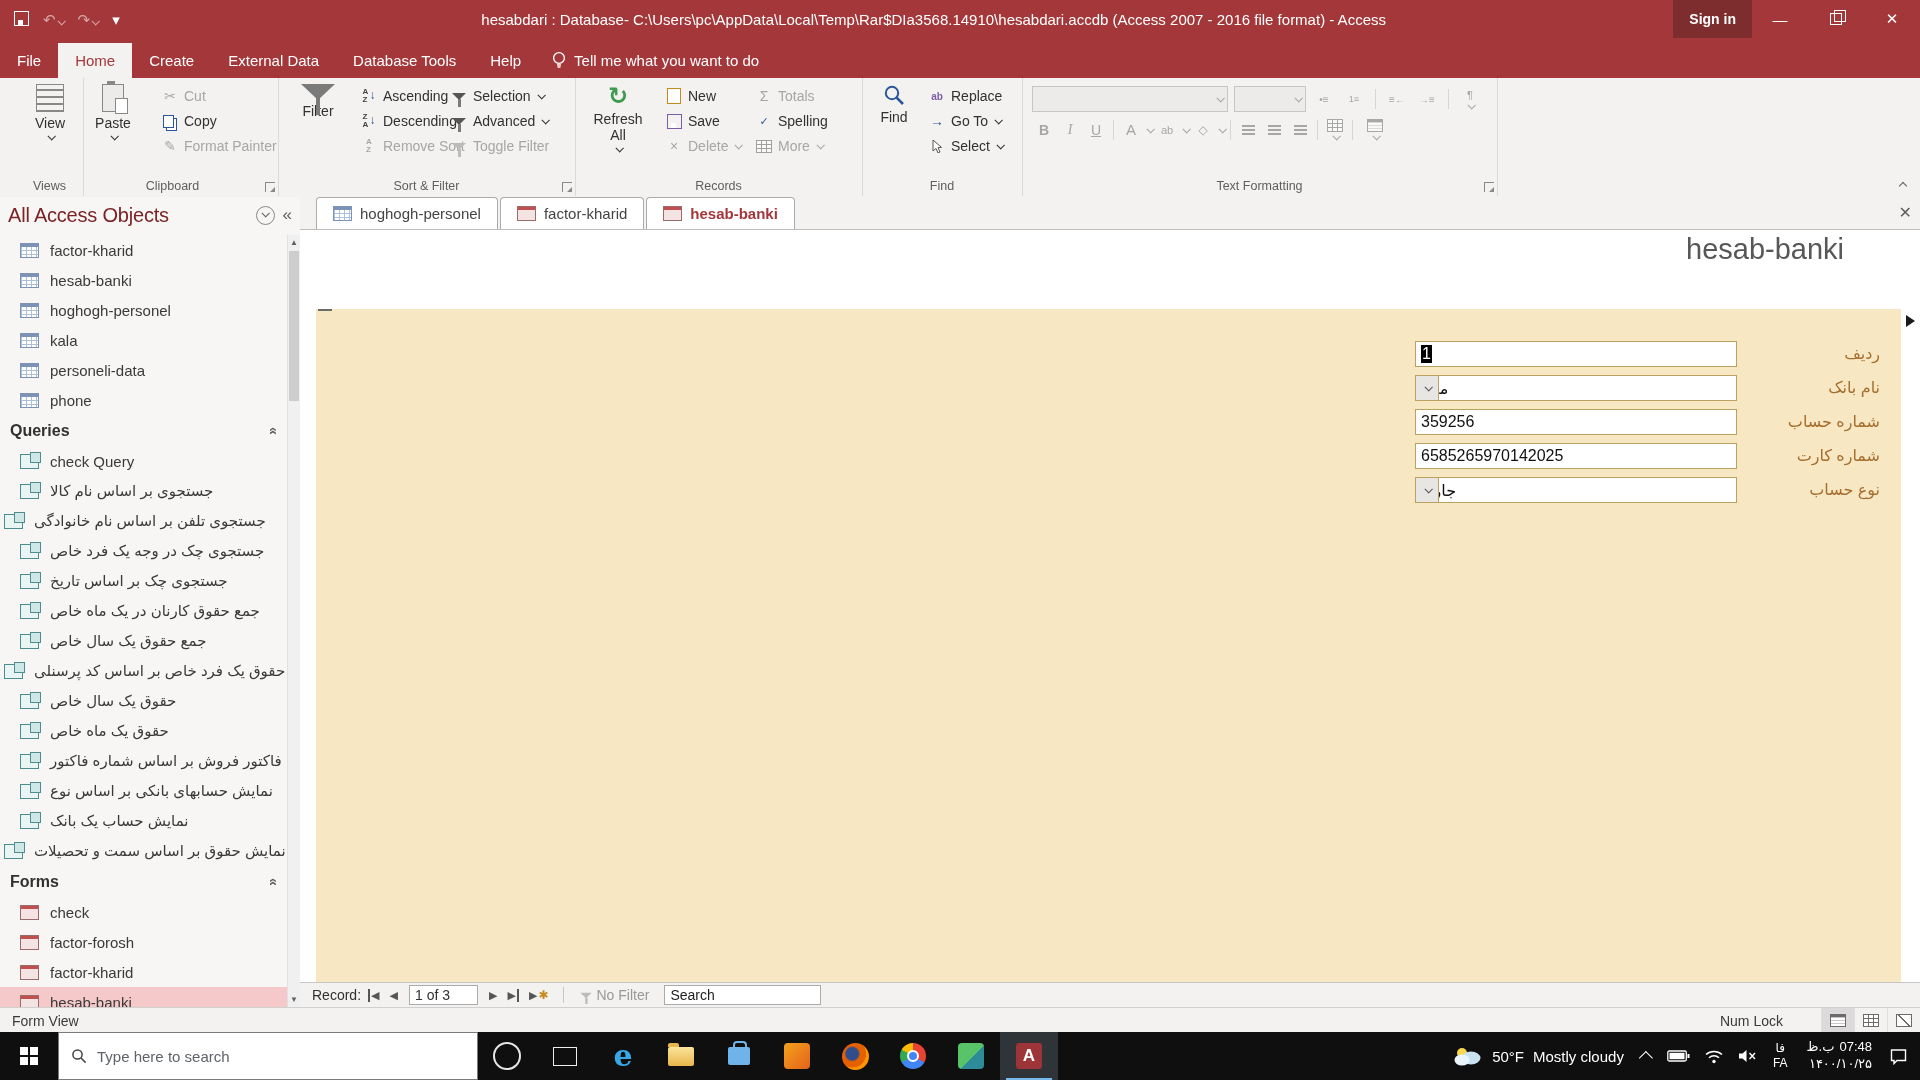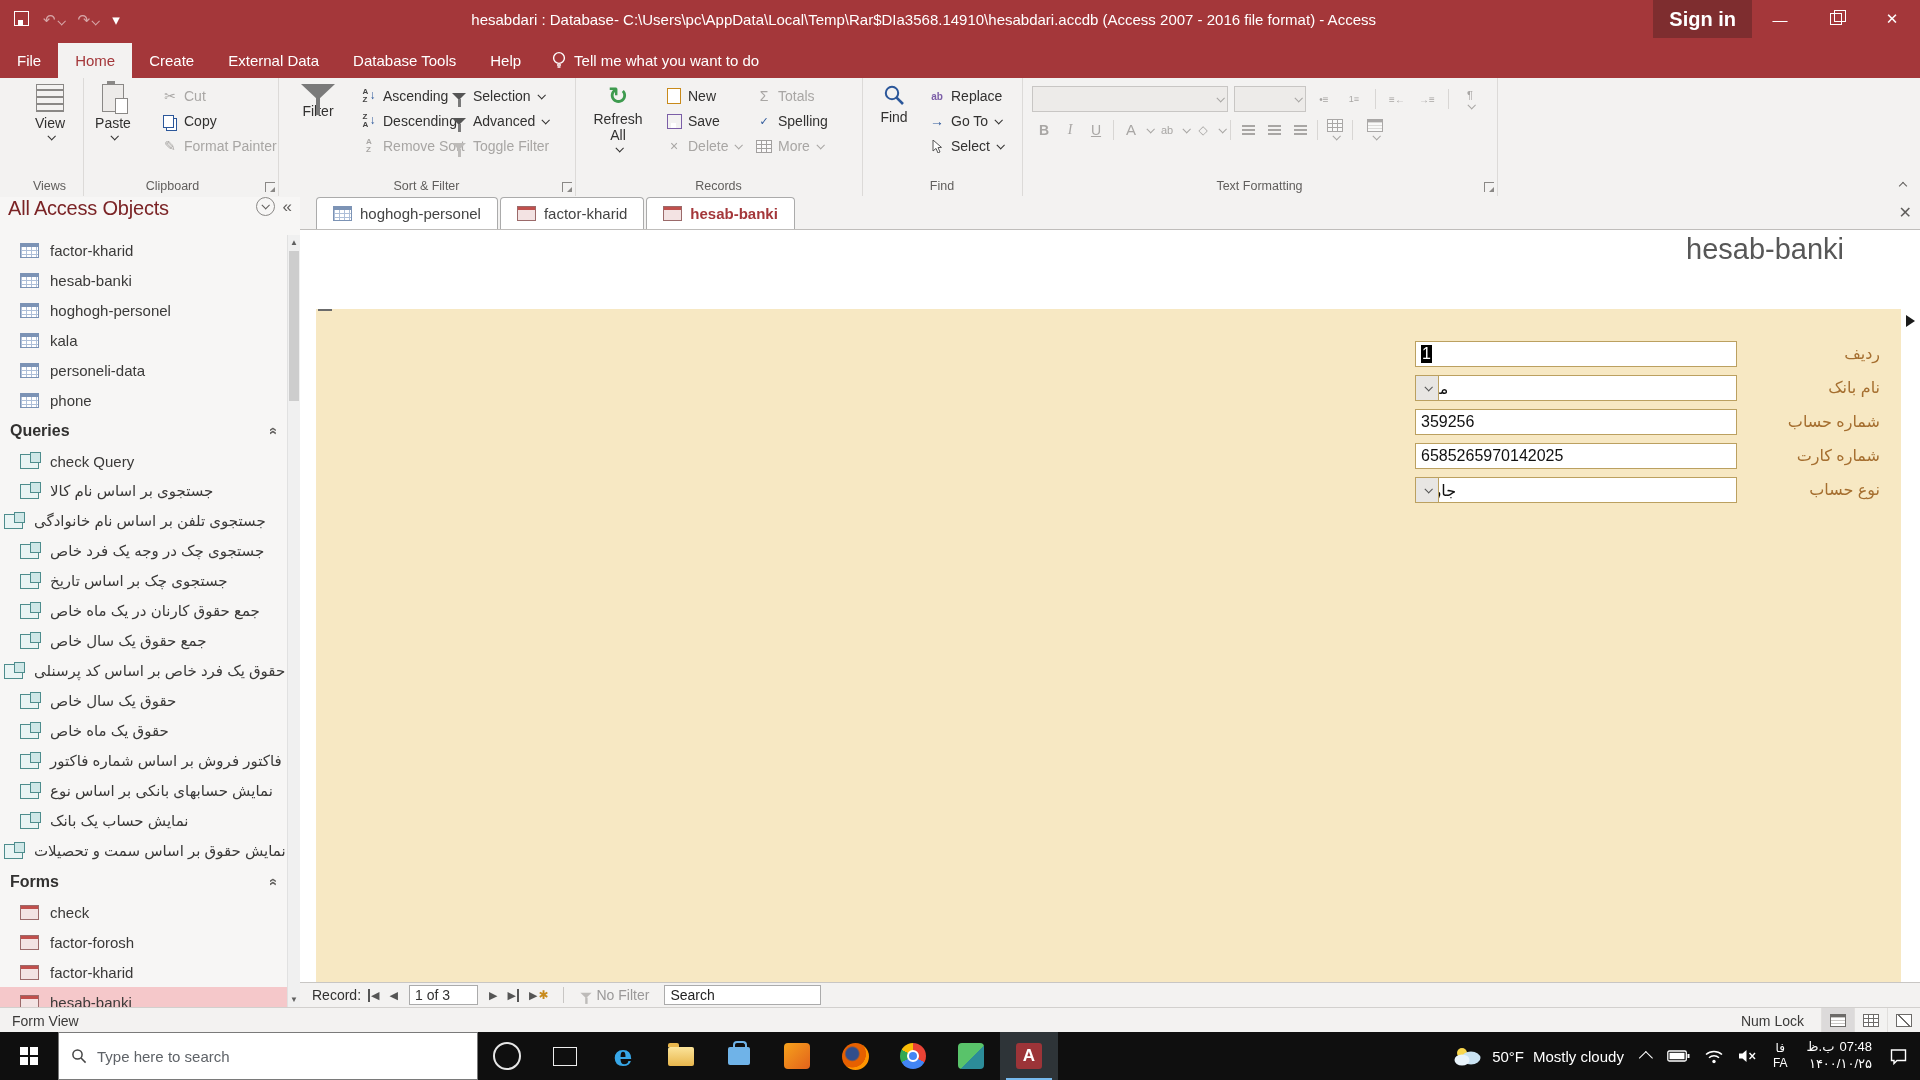--- a/index.html
+++ b/index.html
@@ -6,21 +6,21 @@
   body{width:1920px;height:1080px;overflow:hidden;position:relative;background:#fff;
        font-family:"Liberation Sans","DejaVu Sans",sans-serif;-webkit-font-smoothing:antialiased;}
   
   .titlebar{position:absolute;top:0;left:0;width:1920px;height:38px;background:#A4373A;display:flex;align-items:center;color:#fff;}
   .qat{display:flex;align-items:center;gap:14px;padding-left:14px;width:180px;}
   .qat .qbtn{color:#fff;font-size:15px;line-height:1;}
   .qat .dim{opacity:.55;}
   .i-floppy{display:inline-block;width:13px;height:13px;border:1.5px solid #fff;position:relative;}
   .i-floppy::after{content:"";position:absolute;left:3px;bottom:0;width:5px;height:5px;background:#fff;}
   .title-text{flex:1;text-align:center;font-size:15px;white-space:nowrap;overflow:hidden;text-overflow:ellipsis;}
-  .signin{background:#7E2D2F;height:38px;display:flex;align-items:center;padding:0 16px;font-size:20px;font-weight:bold;}
+  .signin{background:#7E2D2F;height:38px;display:flex;align-items:center;padding:0 16px;font-size:14px;font-weight:bold;}
   .winbtns{display:flex;height:38px;}
   .winbtn{width:56px;height:38px;display:grid;place-items:center;font-size:15px;color:#fff;}
   .i-restore{width:10px;height:10px;border:1px solid #fff;position:relative;background:#A4373A;}
   .i-restore::before{content:"";position:absolute;top:-4px;left:3px;width:10px;height:10px;border:1px solid #fff;}
   
   .menubar{position:absolute;top:38px;left:0;width:1920px;height:40px;background:#A4373A;display:flex;align-items:flex-end;color:#fff;}
   .mtab{padding:9px 17px;font-size:15px;cursor:default;}
   .mtab.active{background:#F3F2F1;color:#A4373A;}
   .tellme{display:flex;align-items:center;gap:8px;padding:9px 14px;font-size:15px;}
   
@@ -52,21 +52,21 @@
   .i-find{width:22px;height:22px;}
   .combo{height:24px;background:#EDEBE9;border:1px solid #C8C6C4;display:flex;align-items:center;justify-content:flex-end;padding-right:4px;color:#A8A6A4;}
   .tfbtn{width:24px;height:23px;display:grid;place-items:center;color:#A8A6A4;font-size:14px;}
   .tfsep{width:1px;height:20px;background:#D8D6D4;margin:0 3px;align-self:center;}
   .i-lines{display:inline-block;width:13px;height:2px;background:#A8A6A4;box-shadow:0 4px 0 #A8A6A4,0 8px 0 #A8A6A4;margin-bottom:8px;}
   .dlg{position:absolute;right:3px;bottom:4px;width:9px;height:9px;border-left:1px solid #8A8886;border-top:1px solid #8A8886;}
   .dlg::after{content:"";position:absolute;right:0px;bottom:0px;width:0;height:0;border-left:5px solid transparent;border-bottom:5px solid #8A8886;}
   .ribbon-collapse{position:absolute;right:14px;bottom:8px;color:#605E5C;}
   
   .navpane{position:absolute;top:197px;left:0;width:300px;height:810px;background:#F7F6F5;border-right:1px solid #CFCDCB;overflow:hidden;}
-  .nav-head{height:36px;display:flex;padding:0 8px;}
+  .nav-head{height:36px;display:flex;align-items:center;padding:0 8px;}
   .nav-title{flex:1;font-size:20px;color:#7B2426;letter-spacing:-.2px;}
   .nav-head-btn{color:#605E5C;margin-left:8px;font-size:15px;}
   .circle-dd{display:inline-grid;place-items:center;width:17px;height:17px;border:1px solid #8A8886;border-radius:50%;}
   .nav-list{position:absolute;top:38px;left:0;right:12px;bottom:0;overflow:hidden;}
   .nrow{display:flex;align-items:center;height:30px;padding-left:20px;gap:11px;font-size:15px;color:#3B3A39;white-space:nowrap;}
   .nrow.mirrored{flex-direction:row-reverse;padding-left:4px;padding-right:10px;justify-content:flex-start;direction:rtl;}
   .nrow.selected{background:#F5C8CA;}
   .nsec{display:flex;align-items:center;height:31px;padding:0 10px;font-size:16px;font-weight:bold;color:#323130;}
   .nsec .lbl{flex:1;}
   .dblchev{transform:rotate(90deg);color:#605E5C;font-size:14px;}
@@ -108,21 +108,21 @@
   .rn-bar-l{border-left:2px solid #555;padding-left:1px;}
   .rn-bar-r{border-right:2px solid #555;padding-right:1px;}
   .rn-box{width:62px;height:18px;background:#fff;border:1px solid #ABABAB;display:flex;align-items:center;padding-left:5px;margin:0 4px;}
   .rn-sep{width:1px;height:16px;background:#C8C6C4;margin:0 8px;}
   .rn-star{color:#C88A1B;font-size:12px;margin-left:1px;}
   .rn-dim{color:#9A9898;}
   .rn-search{width:150px;height:18px;background:#fff;border:1px solid #ABABAB;display:flex;align-items:center;padding-left:5px;margin-left:8px;color:#222;}
   
   .statusbar{position:absolute;top:1007px;left:0;width:1920px;height:25px;background:#F3F2F1;border-top:1px solid #D2D0CE;display:flex;align-items:center;font-size:14px;color:#3B3A39;}
   .sb-left{padding-left:12px;flex:1;}
-  .sb-numlock{margin-right:17px;}
+  .sb-numlock{margin-right:38px;}
   .sb-views{display:flex;height:25px;}
   .sb-vbtn{width:32px;height:25px;display:grid;place-items:center;border-left:1px solid #E1DFDD;}
   .sb-vbtn.on{background:#DCDADA;}
   .mi{width:14px;height:11px;border:1px solid #6d6b69;background:#fff;}
   .mi.grid{background:linear-gradient(#6d6b69 1px,transparent 1px) 0 3px/100% 4px repeat-y,linear-gradient(90deg,#6d6b69 1px,transparent 1px) 4px 0/5px 100% repeat-x,#fff;}
   .mi.form{background:linear-gradient(#6d6b69 2px,transparent 2px),linear-gradient(#c9c7c5 1px,transparent 1px) 0 5px/100% 3px repeat-y,#fff;}
   .mi.design{background:linear-gradient(45deg,transparent 46%,#6d6b69 46% 54%,transparent 54%),#fff;}
   
   .taskbar{position:absolute;top:1032px;left:0;width:1920px;height:48px;background:#0F0F0F;display:flex;align-items:center;color:#fff;}
   .tb-start{width:58px;height:48px;display:grid;place-items:center;}

